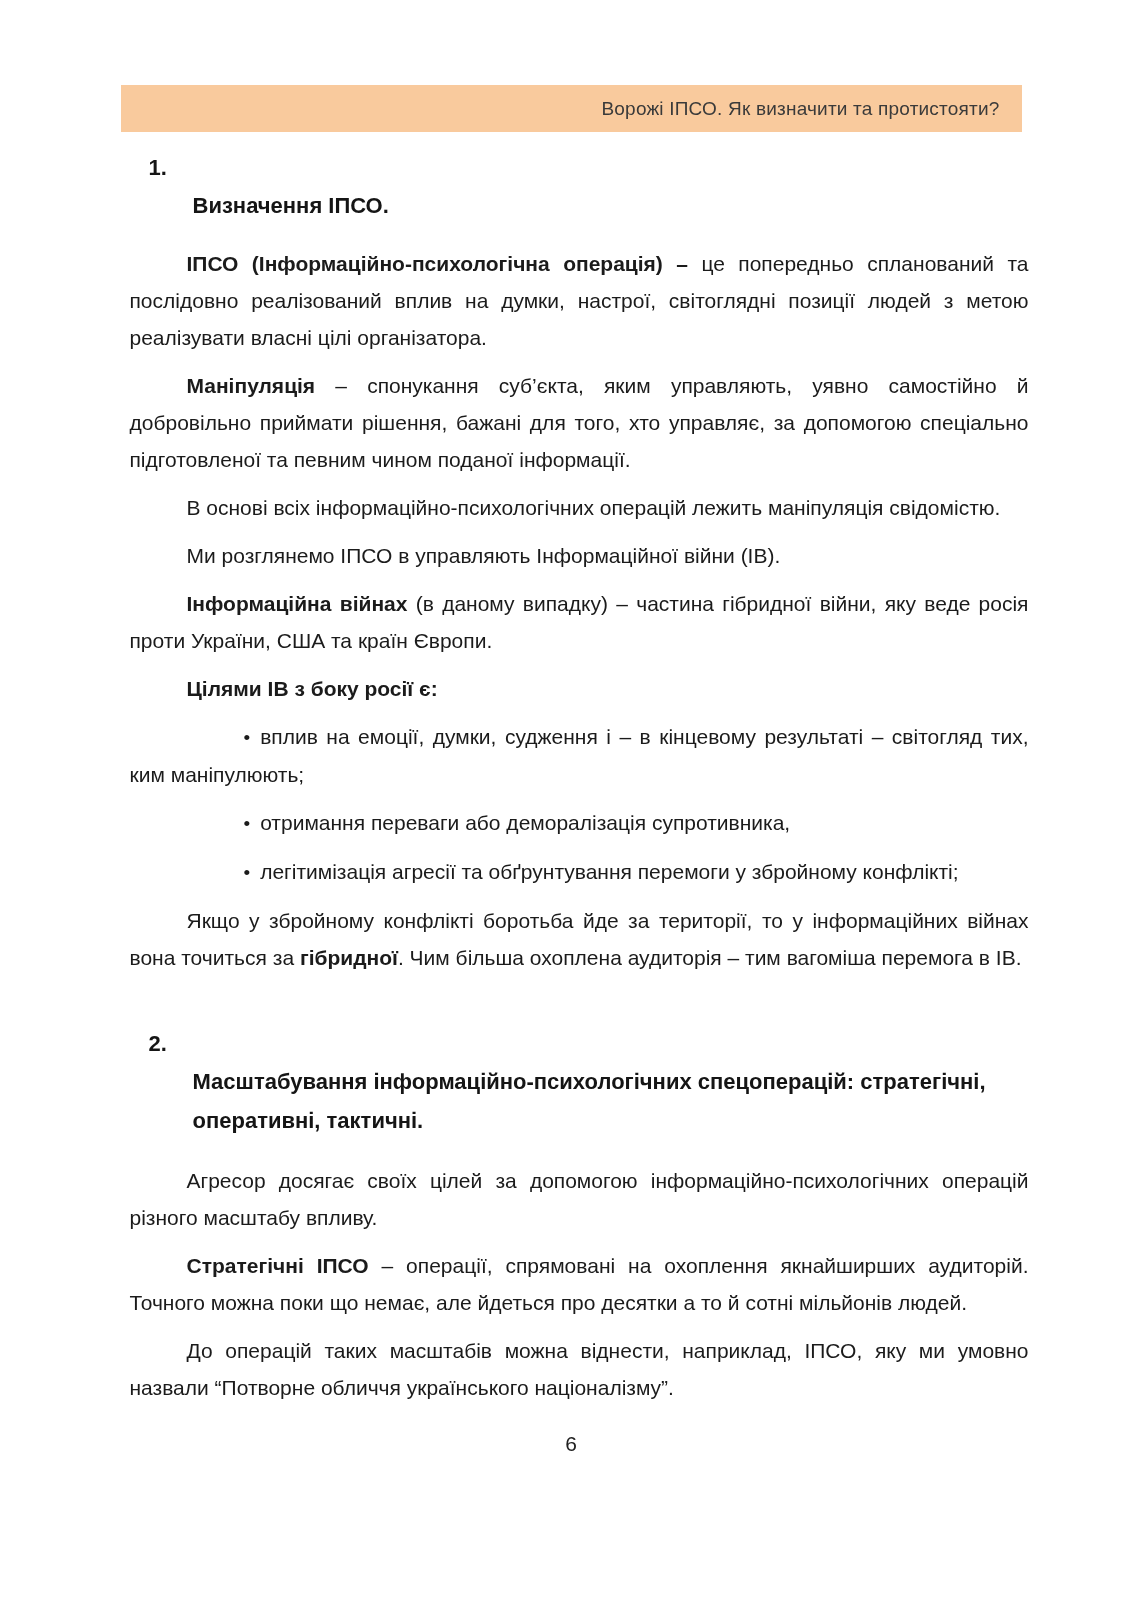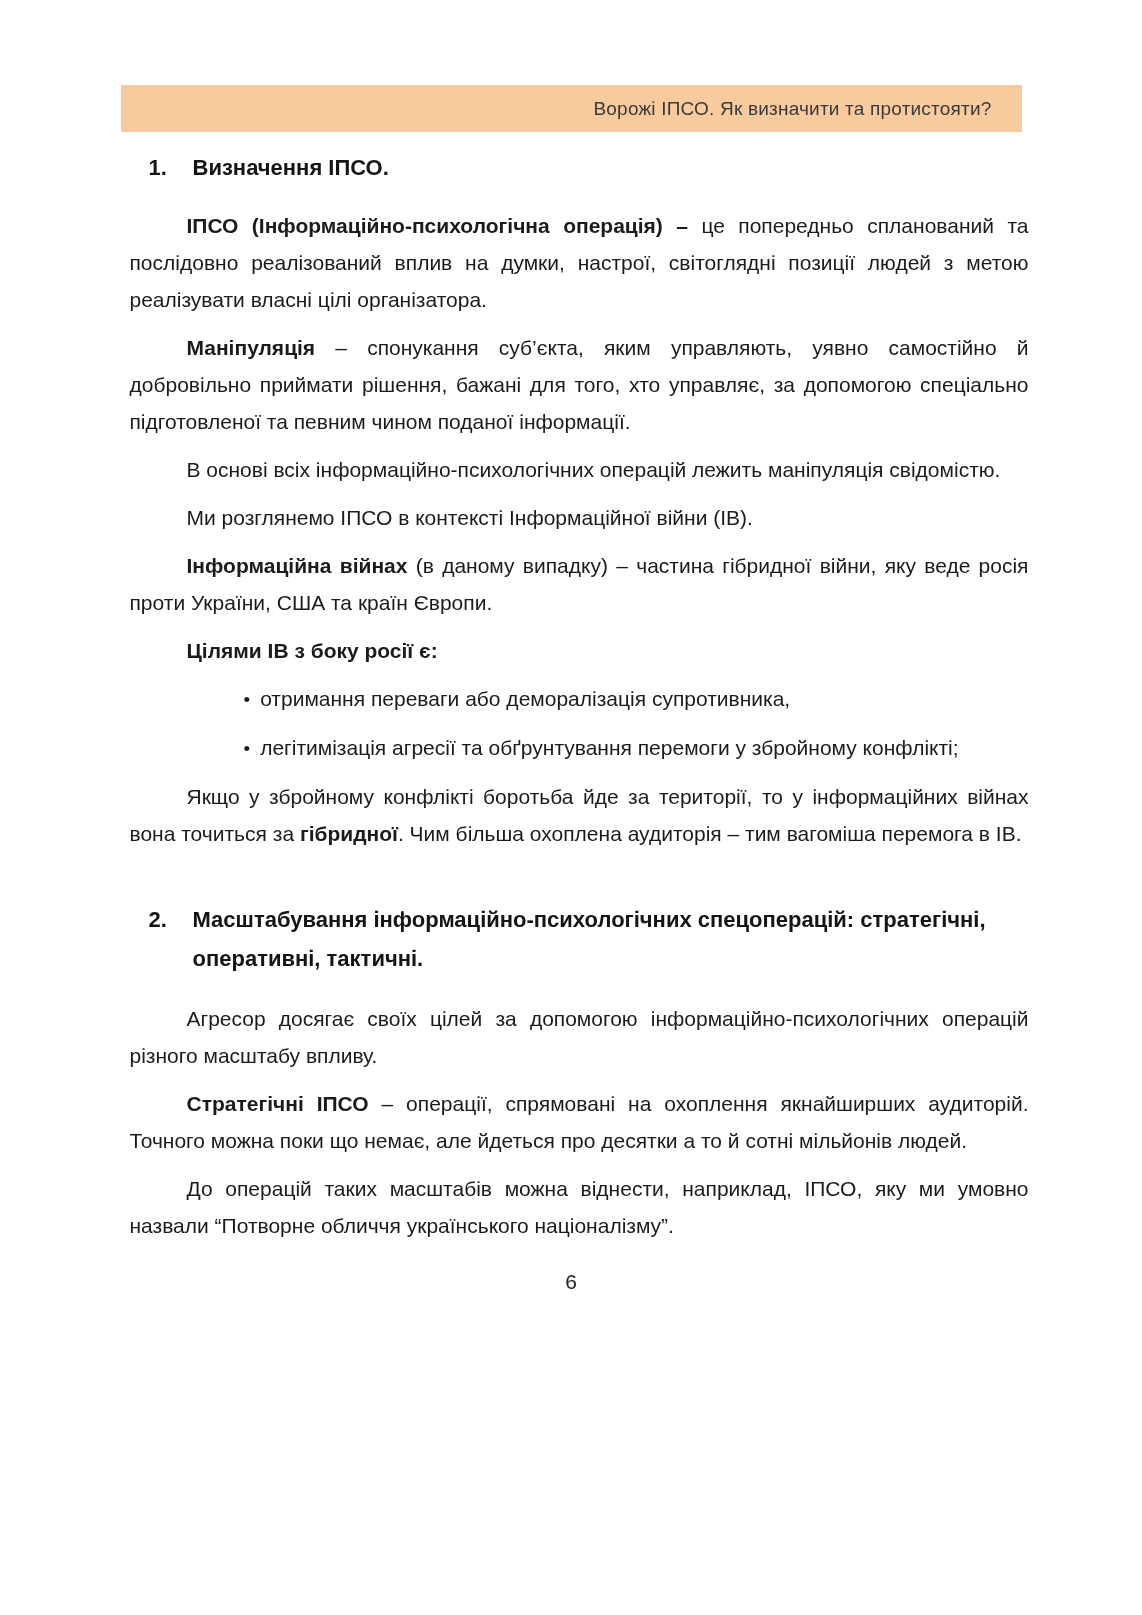--- a/index.html
+++ b/index.html
@@ -10,36 +10,36 @@
     color: #1b1b1b;
     -webkit-font-smoothing: antialiased;
   }
   .page { position: relative; width: 1142px; height: 1615px; overflow: hidden; }
 
   .header-band {
     margin: 85px auto 0 auto;
     width: 901px; height: 47px;
     background: #F9CA9D;
     display: flex; align-items: center; justify-content: flex-end;
-    box-sizing: border-box; padding-right: 30px;
+    box-sizing: border-box; padding-right: 22px;
   }
   .header-band .running-title {
     font-size: 19px; color: #3a3a3a; letter-spacing: 0.2px;
   }
 
   .content { width: 915px; margin: 16px auto 0 auto; }
 
   .sec-head {
     display: flex; align-items: flex-start;
     padding-left: 35px;
     font-weight: 700; font-size: 22px; line-height: 39px;
     color: #151515;
   }
   .sec-head .sec-num { flex: none; width: 44px; }
-  .sec-head .sec-title { flex: 1; }
+  .sec-head .sec-title { flex: 1; margin-top: 38px; }
   .sec-head-1 { margin: 14px 0 20px 0; }
   .sec-head-2 { margin: 48px 0 22px 0; }
 
   .para {
     margin: 0 0 11px 16px;
     font-size: 21px; line-height: 37px;
     text-align: justify;
     text-indent: 57px;
   }
   .para .bold { font-weight: 700; }
@@ -70,26 +70,27 @@
         <span class="sec-num">1.</span>
         <span class="sec-title">Визначення ІПСО.</span>
       </div>
 
     <p class="para"><span class="bold">ІПСО (Інформаційно-психологічна операція) – </span><span>це попередньо спланований та послідовно реалізований вплив на думки, настрої, світоглядні позиції людей з метою реалізувати власні цілі організатора.</span></p>
 
     <p class="para"><span class="bold">Маніпуляція</span><span> – спонукання суб’єкта, яким управляють, уявно самостійно й добровільно приймати рішення, бажані для того, хто управляє, за допомогою спеціально підготовленої та певним чином поданої інформації.</span></p>
 
     <p class="para"><span>В основі всіх інформаційно-психологічних операцій лежить маніпуляція свідомістю.</span></p>
 
-    <p class="para"><span>Ми розглянемо ІПСО в контексті Інформаційної війни (ІВ).</span></p>
+    <p class="para"><span>Ми розглянемо ІПСО в управляють Інформаційної війни (ІВ).</span></p>
 
     <p class="para"><span class="bold">Інформаційна війнах</span><span> (в даному випадку) – частина гібридної війни, яку веде росія проти України, США та країн Європи.</span></p>
 
     <p class="para"><span class="bold">Цілями ІВ з боку росії є:</span></p>
 
+    <p class="para bullet"><span class="blt">•</span><span>вплив на емоції, думки, судження і – в кінцевому результаті – світогляд тих, ким маніпулюють;</span></p>
 
     <p class="para bullet"><span class="blt">•</span><span>отримання переваги або деморалізація супротивника,</span></p>
 
     <p class="para bullet"><span class="blt">•</span><span>легітимізація агресії та обґрунтування перемоги у збройному конфлікті;</span></p>
 
 
     <p class="para"><span>Якщо у збройному конфлікті боротьба йде за території, то у інформаційних війнах вона точиться за </span><span class="bold">гібридної</span><span>. Чим більша охоплена аудиторія – тим вагоміша перемога в ІВ.</span></p>
 
     <div class="sec-head sec-head-2">
         <span class="sec-num">2.</span>

